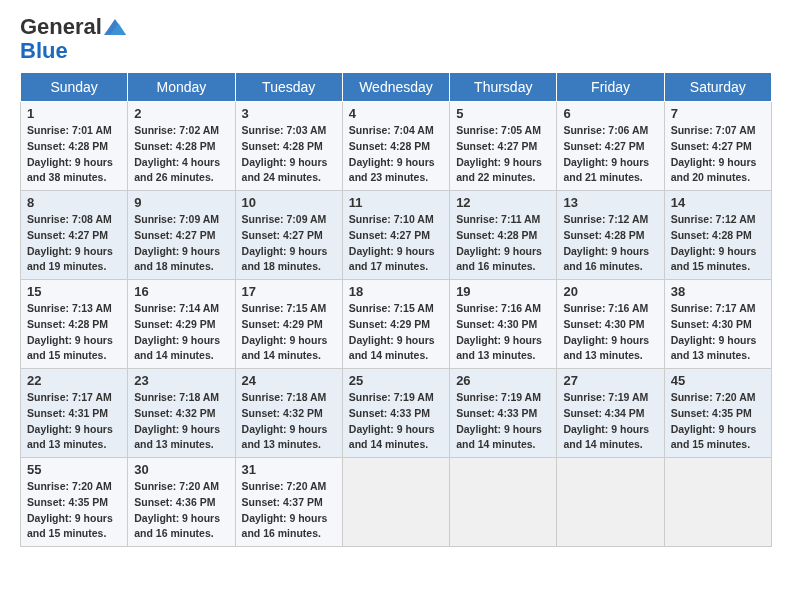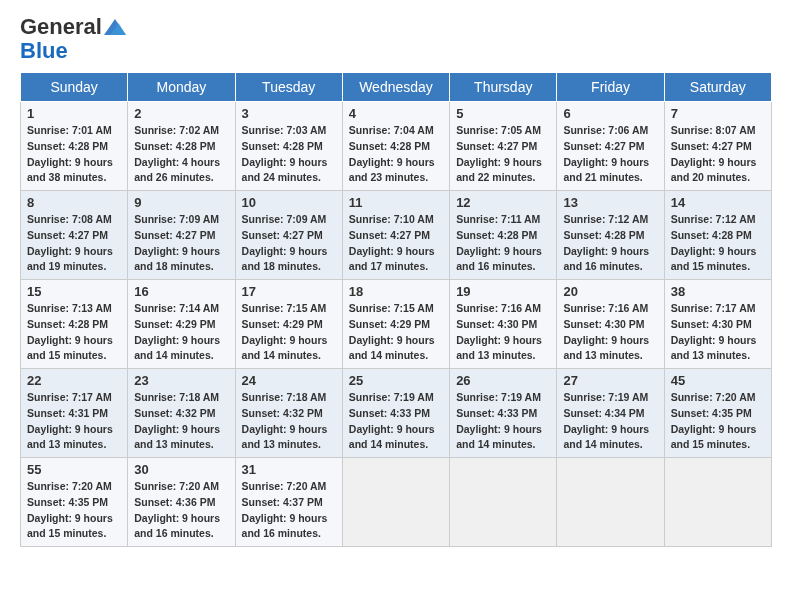--- a/index.html
+++ b/index.html
@@ -140,21 +140,21 @@
         <td>
           <span class="day-num">5</span>
           <div class="day-info"><span>Sunrise: 7:05 AM</span><br><span>Sunset: 4:27 PM</span><br><span>Daylight: 9 hours and 22 minutes.</span></div>
         </td>
         <td>
           <span class="day-num">6</span>
           <div class="day-info"><span>Sunrise: 7:06 AM</span><br><span>Sunset: 4:27 PM</span><br><span>Daylight: 9 hours and 21 minutes.</span></div>
         </td>
         <td>
           <span class="day-num">7</span>
-          <div class="day-info"><span>Sunrise: 8:07 AM</span><br><span>Sunset: 4:27 PM</span><br><span>Daylight: 9 hours and 20 minutes.</span></div>
+          <div class="day-info"><span>Sunrise: 7:07 AM</span><br><span>Sunset: 4:27 PM</span><br><span>Daylight: 9 hours and 20 minutes.</span></div>
         </td>
       </tr>
       <tr>
         <td>
           <span class="day-num">8</span>
           <div class="day-info"><span>Sunrise: 7:08 AM</span><br><span>Sunset: 4:27 PM</span><br><span>Daylight: 9 hours and 19 minutes.</span></div>
         </td>
         <td>
           <span class="day-num">9</span>
           <div class="day-info"><span>Sunrise: 7:09 AM</span><br><span>Sunset: 4:27 PM</span><br><span>Daylight: 9 hours and 18 minutes.</span></div>

